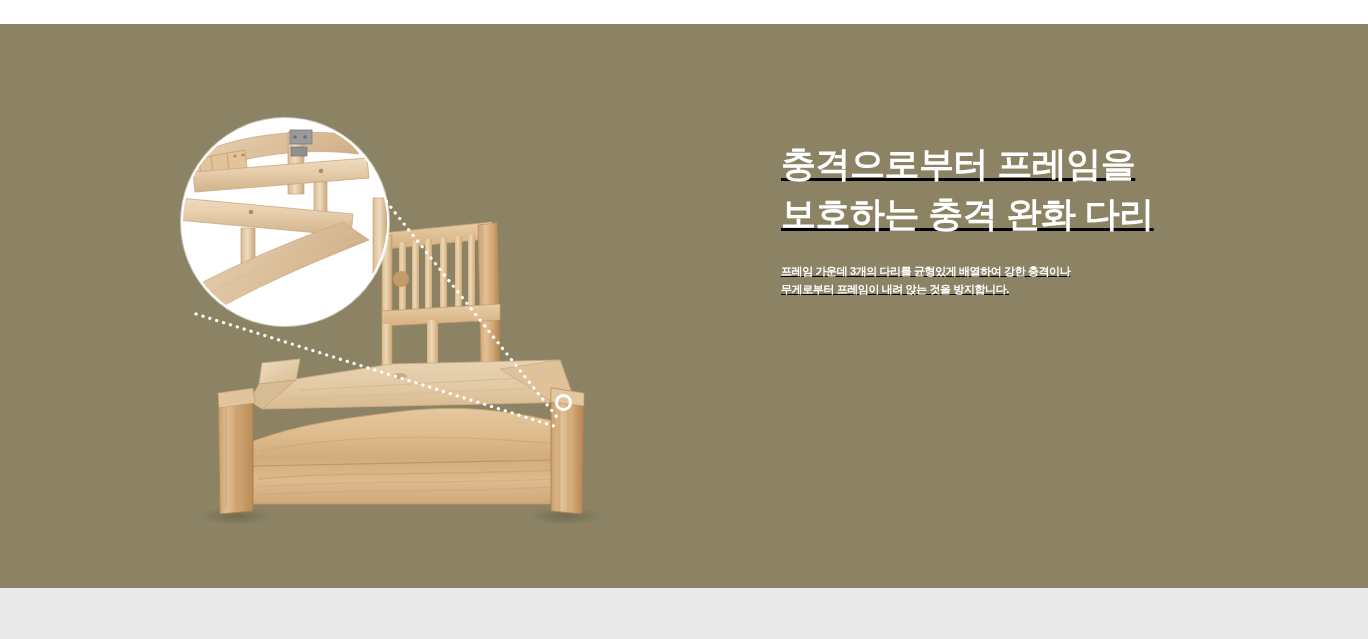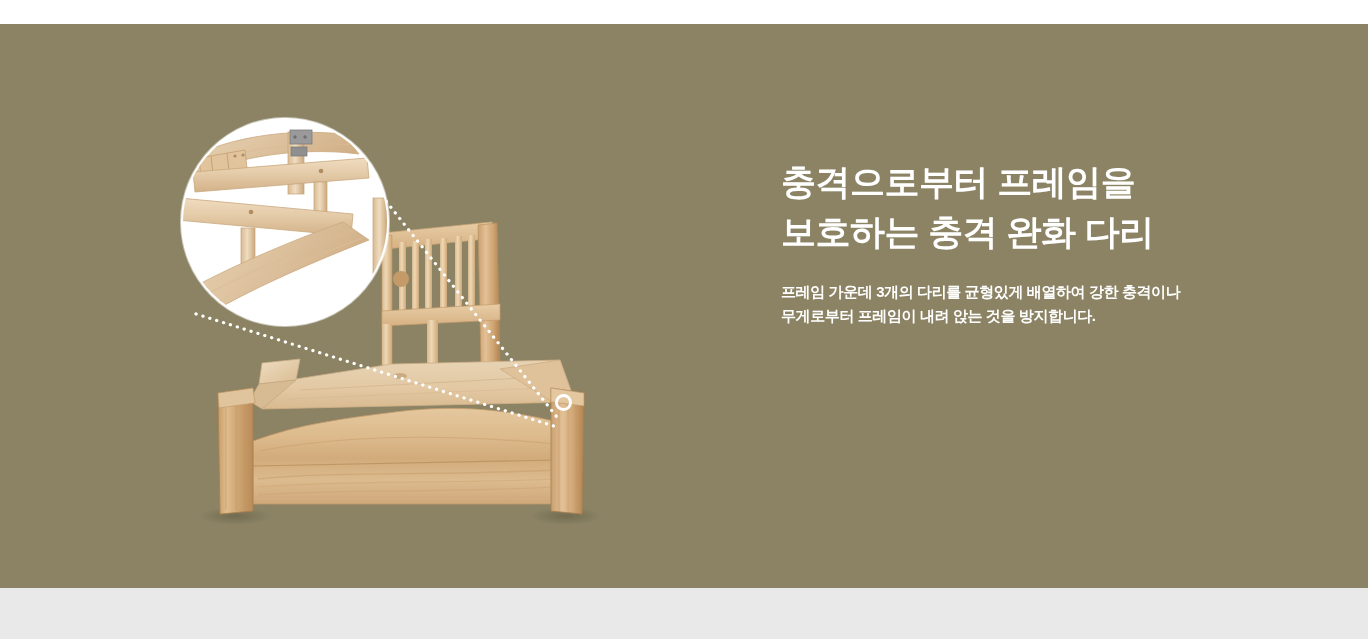--- a/index.html
+++ b/index.html
@@ -25,36 +25,36 @@
   }
 
   
   .bottom-band {
     position:absolute; left:0; top:588px; width:1368px; height:51px;
     background:#e9e9e9;
   }
 
   
   .text-col {
-    position:absolute; left:781px; top:133px; width:420px;
+    position:absolute; left:781px; top:115px; width:420px;text-decoration:underline;
   }
   .headline {
     color:#ffffff;
     font-size:35px;
     font-weight:bold;
     line-height:50px;
     letter-spacing:-0.5px;
     white-space:pre-line;
   }
   .subcopy {
     margin-top:23px;
     color:#ffffff;
-    font-size:15px;
+    font-size:11px;
     font-weight:bold;
-    line-height:24px;
+    line-height:18px;
     letter-spacing:-0.4px;
     white-space:pre-line;
   }
 
   
   .stage {
     position:absolute; left:0; top:0; width:700px; height:564px;
   }
   .stage svg { display:block; }
 

